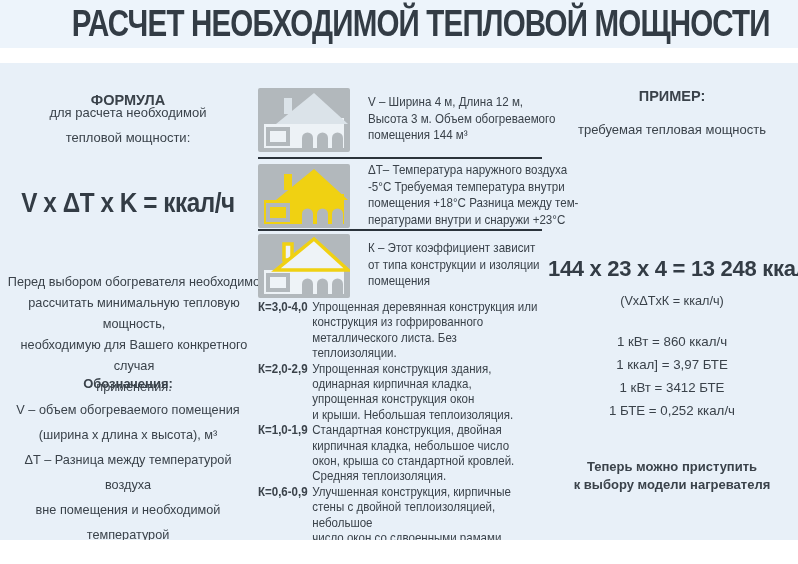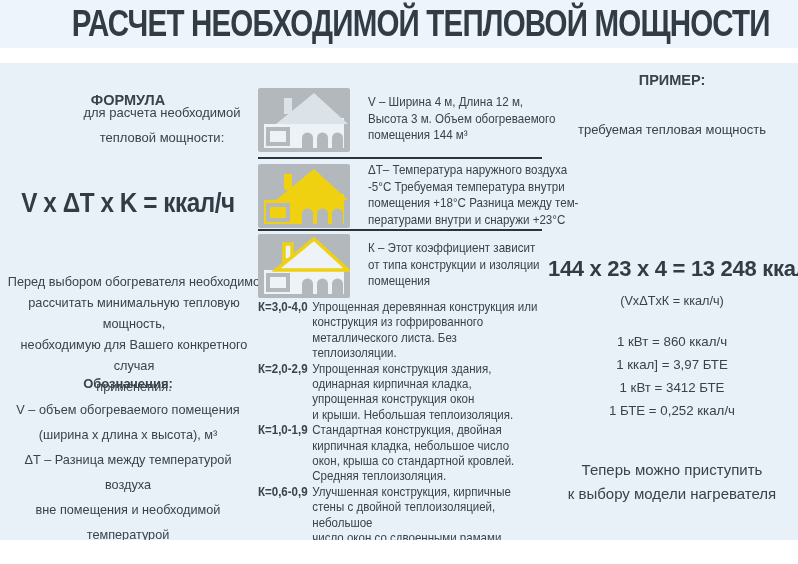--- a/index.html
+++ b/index.html
@@ -14,21 +14,21 @@
   .white-strip {position:absolute; top:48px; left:0; width:798px; height:15px; background:#ffffff;}
   .page-title {
     position:absolute; top:3px; left:0; width:798px; text-align:center;
     font-size:36px; font-weight:bold; color:#333c45; letter-spacing:-1px;
     white-space:nowrap; transform:scaleX(0.82); transform-origin:50% 50%;
   }
   
   .colL {left:0; width:256px; text-align:center;}
   .h-small {font-size:14.5px; font-weight:bold;}
   .h-small2 {font-size:13px; font-weight:bold;text-align:center;}
-  .sub {font-size:13px; line-height:25px; white-space:pre-line;margin-left:34px;}
+  .sub {font-size:13px; line-height:25px; white-space:pre-line;}
   .formula-big {
     font-size:27px; font-weight:bold; letter-spacing:-0.5px; white-space:nowrap;
     transform:scaleX(0.9); transform-origin:50% 50%; color:#333c45;
   }
   .note {font-size:12.7px; line-height:21px; white-space:pre-line;margin-left:6px;}
   .legend {font-size:12.7px; line-height:25px; white-space:pre-line;}
   
   .mid-icon {left:258px; width:92px; height:64px;}
   .mid-text {
     left:368px; width:186px; font-size:12.2px; line-height:16.5px;
@@ -40,21 +40,21 @@
     transform:scaleX(0.93); transform-origin:0 0;
   }
   .kitem {display:flex; align-items:flex-start;}
   .klabel {font-weight:bold; flex:0 0 auto; margin-right:5px; white-space:nowrap;}
   .ktext {white-space:pre-line;}
   
   .colR {left:548px; width:248px; text-align:center;}
   .calc {font-size:22px; font-weight:bold; letter-spacing:-0.3px; white-space:nowrap; color:#333c45;}
   .fnote {font-size:12.7px;}
   .conv {font-size:13.3px; line-height:23px; white-space:pre-line;}
-  .footer-note {font-size:15px; line-height:24px; white-space:pre-line;}
+  .footer-note {font-size:13px; line-height:18px; white-space:pre-line;font-weight:bold;}
   
   svg .hbg {fill:#b2b8bc;}
   .house-gray .hwall {fill:#edf2f6;}
   .house-gray .hroof {fill:#dbe3e9;}
   .house-yellow .hwall, .house-yellow .hroof {fill:#f0d112;}
   .house-trim .hwall {fill:#eef3f7;}
   .house-trim .hroof {fill:#eef3f7; stroke:#f0d112; stroke-width:3.5px;}
   svg .harch {fill:#b2b8bc;}
   svg .hdoor {fill:none; stroke:#b2b8bc; stroke-width:4px;}
 </style>
@@ -158,21 +158,21 @@
       <span class="klabel">К=0,6-0,9</span>
       <span class="ktext">Улучшенная конструкция, кирпичные
 стены с двойной теплоизоляцией, небольшое
 число окон со сдвоенными рамами, толстое
 основание пола, крыша из высококачественного
 теплоизоляционного материала.
 Высокая теплоизоляция.</span>
     </div>
   </div>
 
-  <div class="abs colR h-small" style="top:72px;">ПРИМЕР:</div>
+  <div class="abs colR h-small" style="top:88px;">ПРИМЕР:</div>
   <div class="abs colR fnote" style="top:122px; font-size:13px;">требуемая тепловая мощность</div>
   <div class="abs colR calc" style="top:256px;">144 x 23 x 4 = 13 248 ккал/ч</div>
   <div class="abs colR fnote" style="top:294px;">(VxΔТxК = ккал/ч)</div>
   <div class="abs colR conv" style="top:330px;">1 кВт = 860 ккал/ч
 1 ккал] = 3,97 БТЕ
 1 кВт = 3412 БТЕ
 1 БТЕ = 0,252 ккал/ч</div>
   <div class="abs colR footer-note" style="top:458px;">Теперь можно приступить
 к выбору модели нагревателя</div>
 

